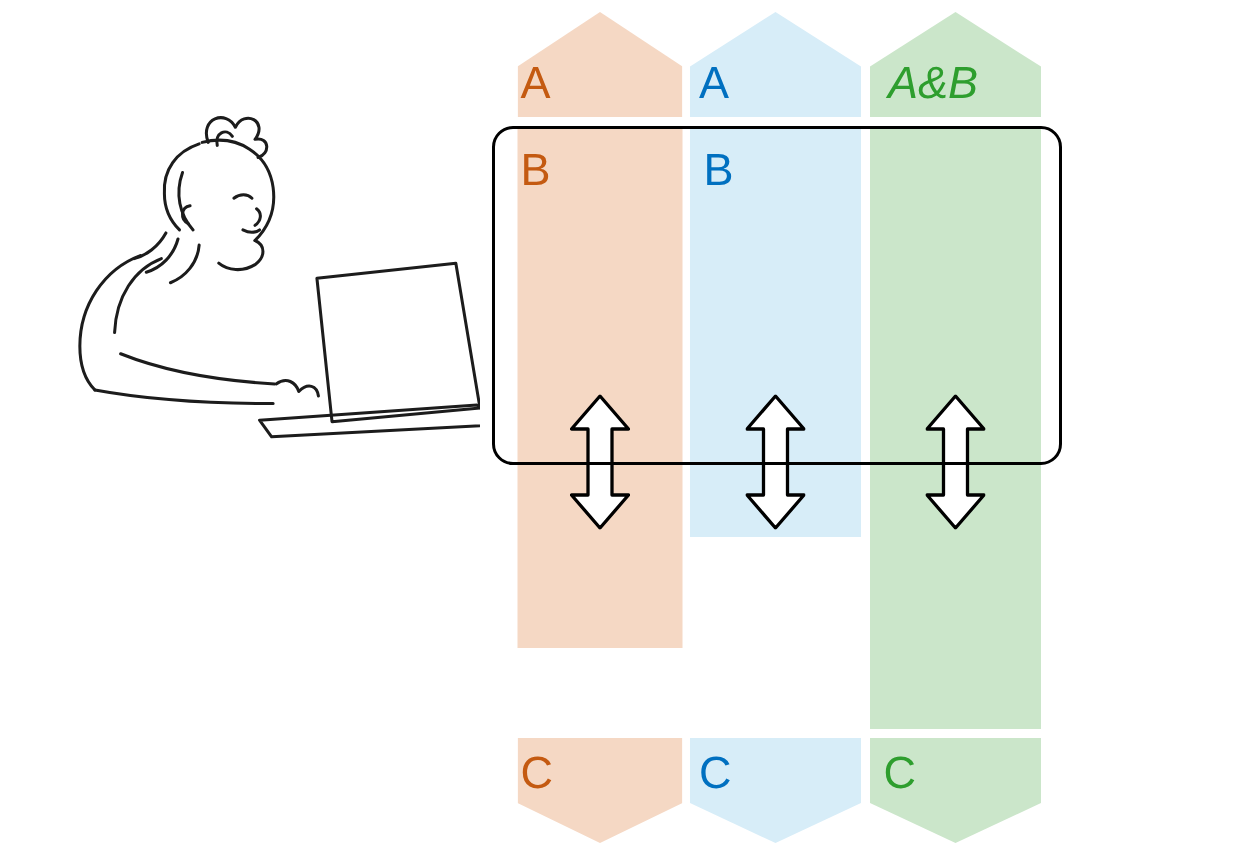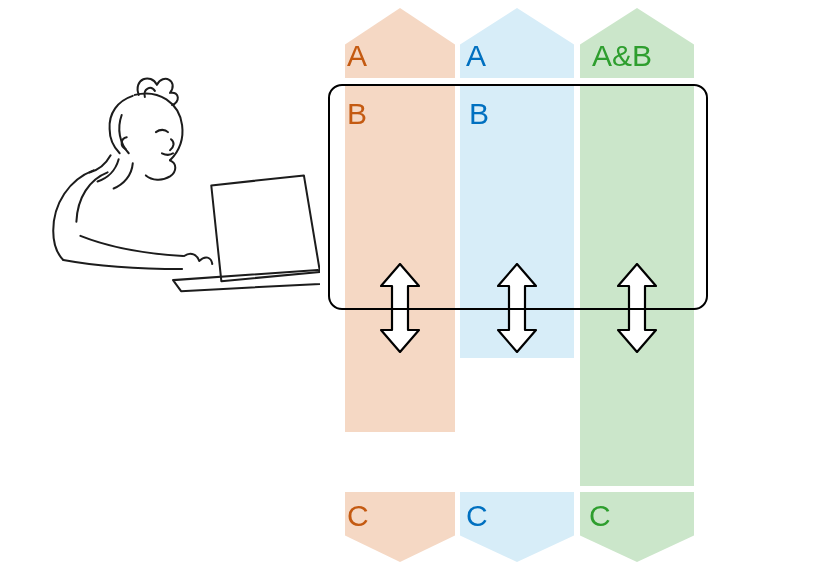--- a/index.html
+++ b/index.html
@@ -118,21 +118,21 @@
     <path d="M20 1 L39 23 L28 23 L28 67 L39 67 L20 89 L1 67 L12 67 L12 23 L1 23 Z"></path>
   </svg>
   <svg class="arrow" style="left:617px; top:263px;" viewBox="0 0 40 90">
     <path d="M20 1 L39 23 L28 23 L28 67 L39 67 L20 89 L1 67 L12 67 L12 23 L1 23 Z"></path>
   </svg>
 
   <div class="box"></div>
 
   <div class="label t-orange" style="left:347px; top:40px;">A</div>
   <div class="label t-blue" style="left:466px; top:40px;">A</div>
-  <div class="label t-green" style="left:592px; top:40px;">A&amp;B</div>
+  <div class="label t-green" style="left:592px; top:40px;font-style:italic;">A&amp;B</div>
 
   <div class="label t-orange" style="left:347px; top:98px;">B</div>
   <div class="label t-blue" style="left:469px; top:98px;">B</div>
 
   <div class="label t-orange" style="left:347px; top:500px;">C</div>
   <div class="label t-blue" style="left:466px; top:500px;">C</div>
   <div class="label t-green" style="left:589px; top:500px;">C</div>
 
 </div>
 

